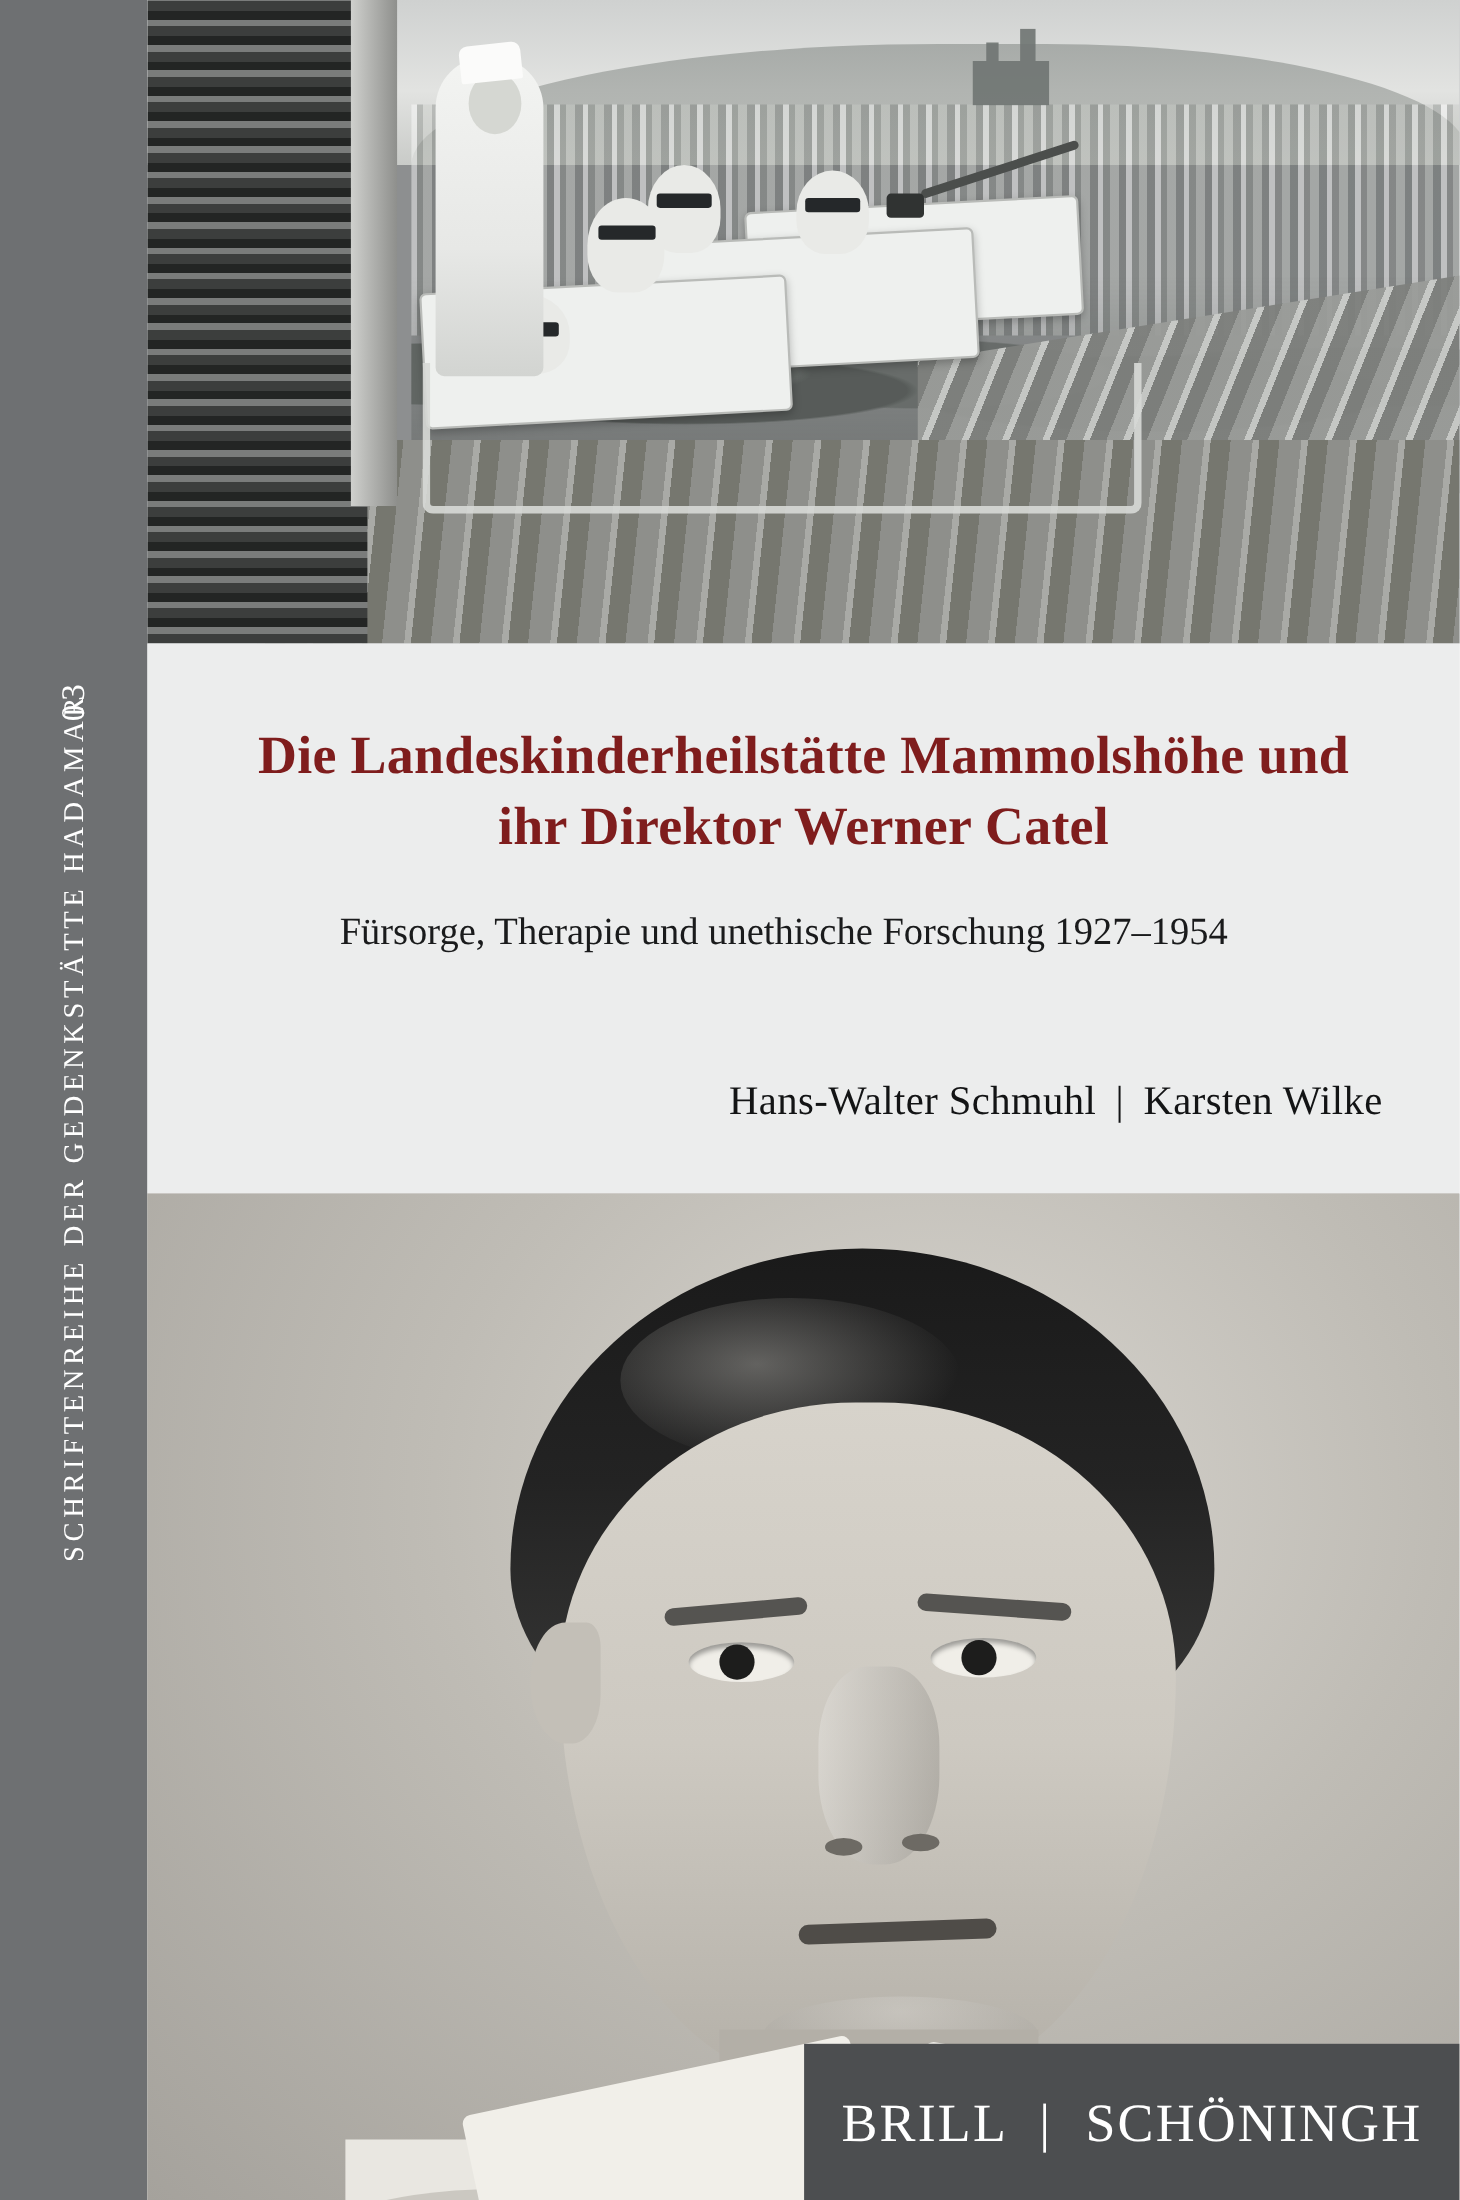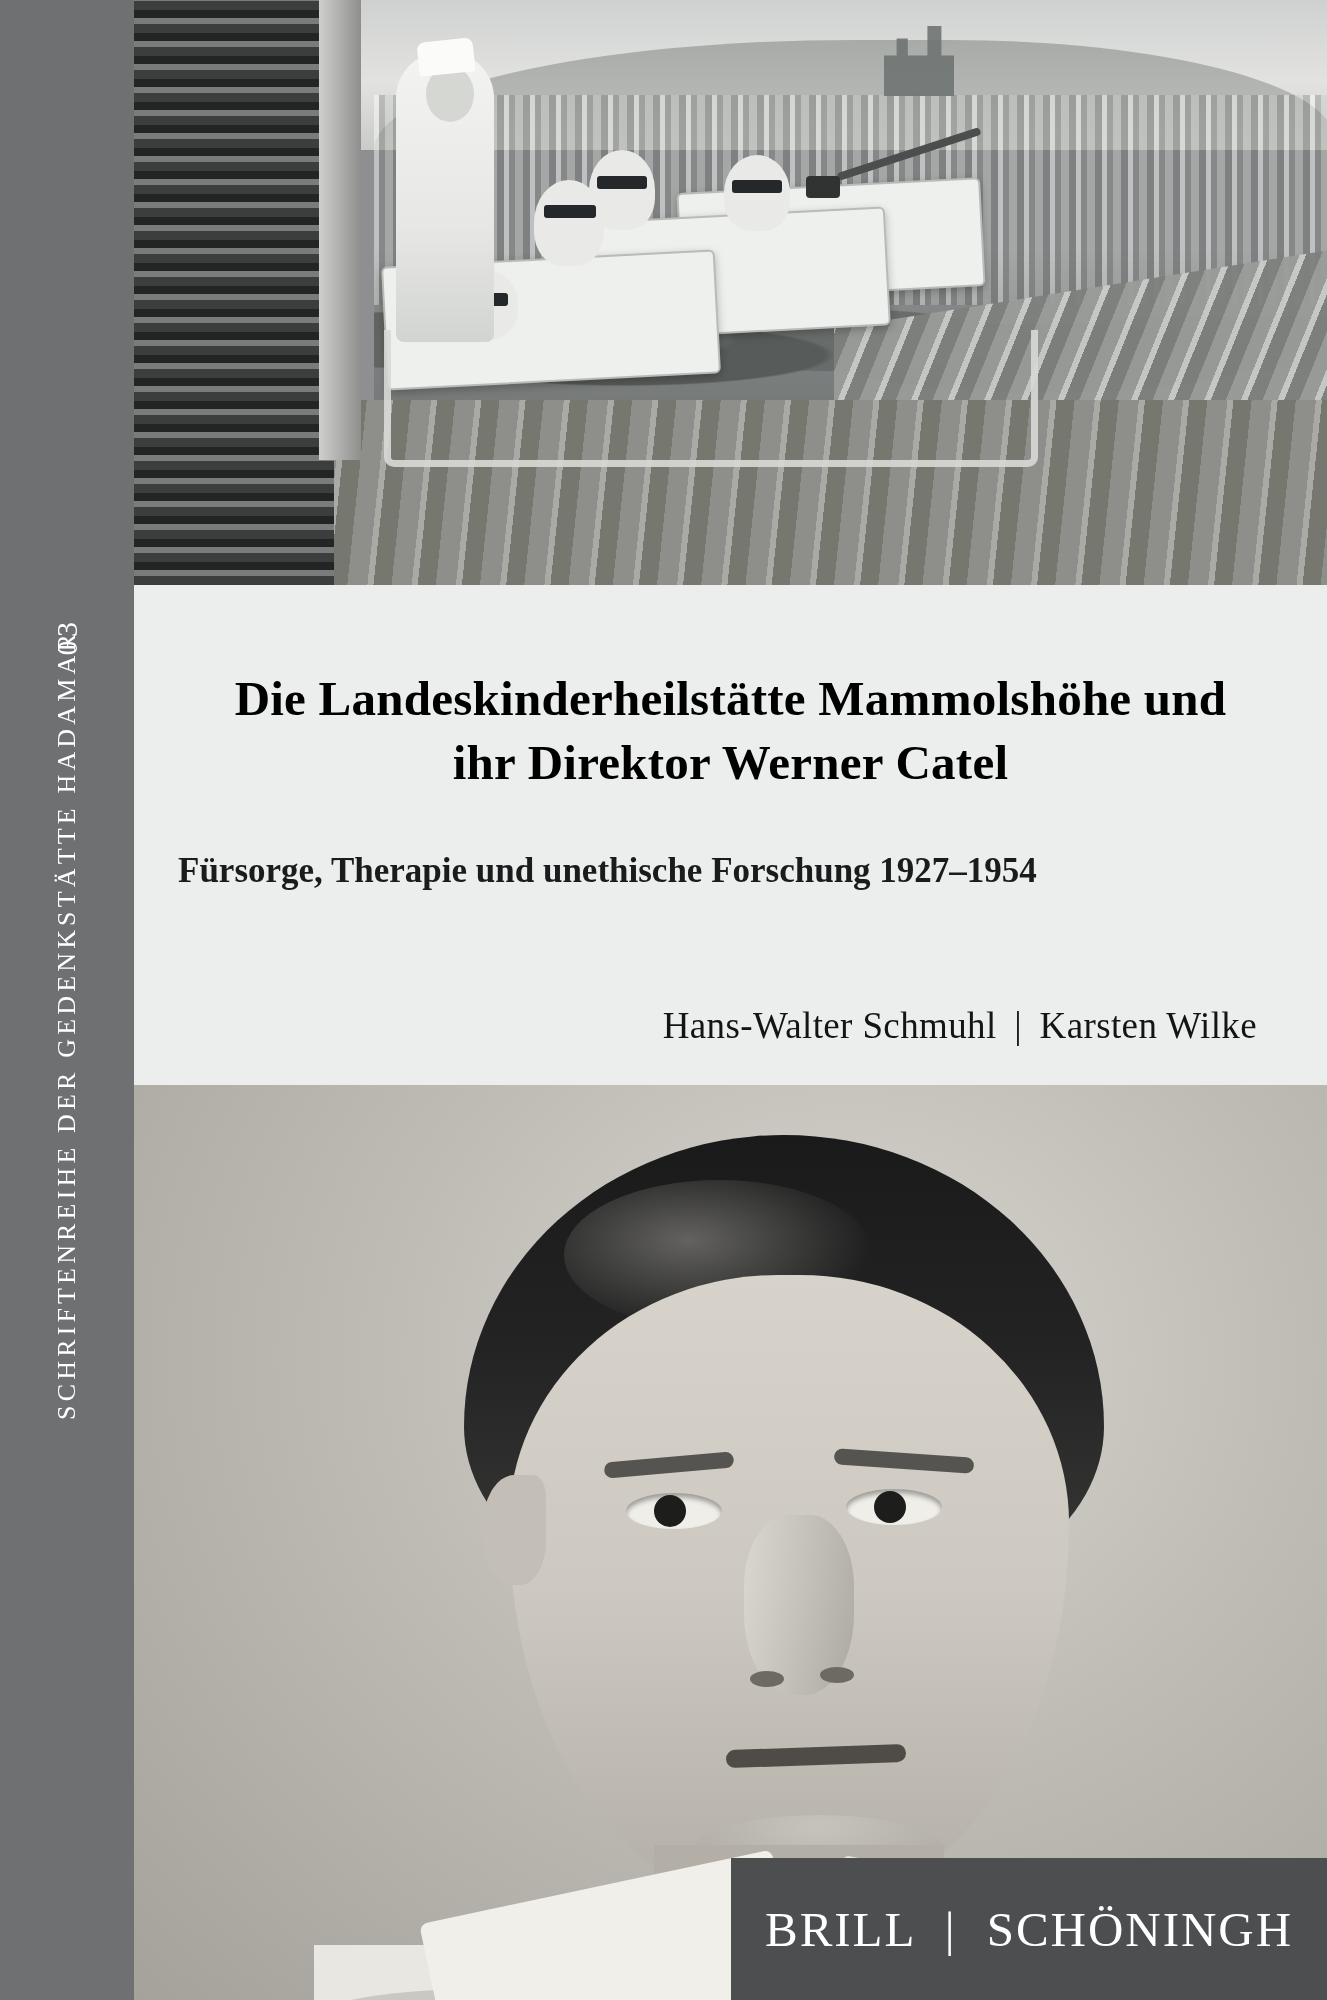--- a/index.html
+++ b/index.html
@@ -221,34 +221,35 @@
   
   .title-block {
     position: absolute;
     left: 134px;
     top: 585px;
     width: 1193px;
     height: 500px;
     background: #eceded;
   }
   .book-title {
-    margin: 12px;
+    margin: 0;
     padding: 70px 70px 0 70px;
     text-align: center;
     font-size: 49px;
     font-weight: bold;
     line-height: 1.30;
-    color: #000000;
+    color: #7f1d1d;
     letter-spacing: 0.005em;
   }
   .book-subtitle {
     margin: 0;
     padding: 42px 80px 0 44px;
+    text-align: center;
     font-size: 35px;
-    font-weight: bold;
+    font-weight: normal;
     line-height: 1.3;
     color: #1a1b1c;
   }
   .book-authors {
     margin: 0;
     padding: 110px 70px 0 70px;
     text-align: right;
     font-size: 37px;
     color: #131415;
     letter-spacing: 0.01em;

